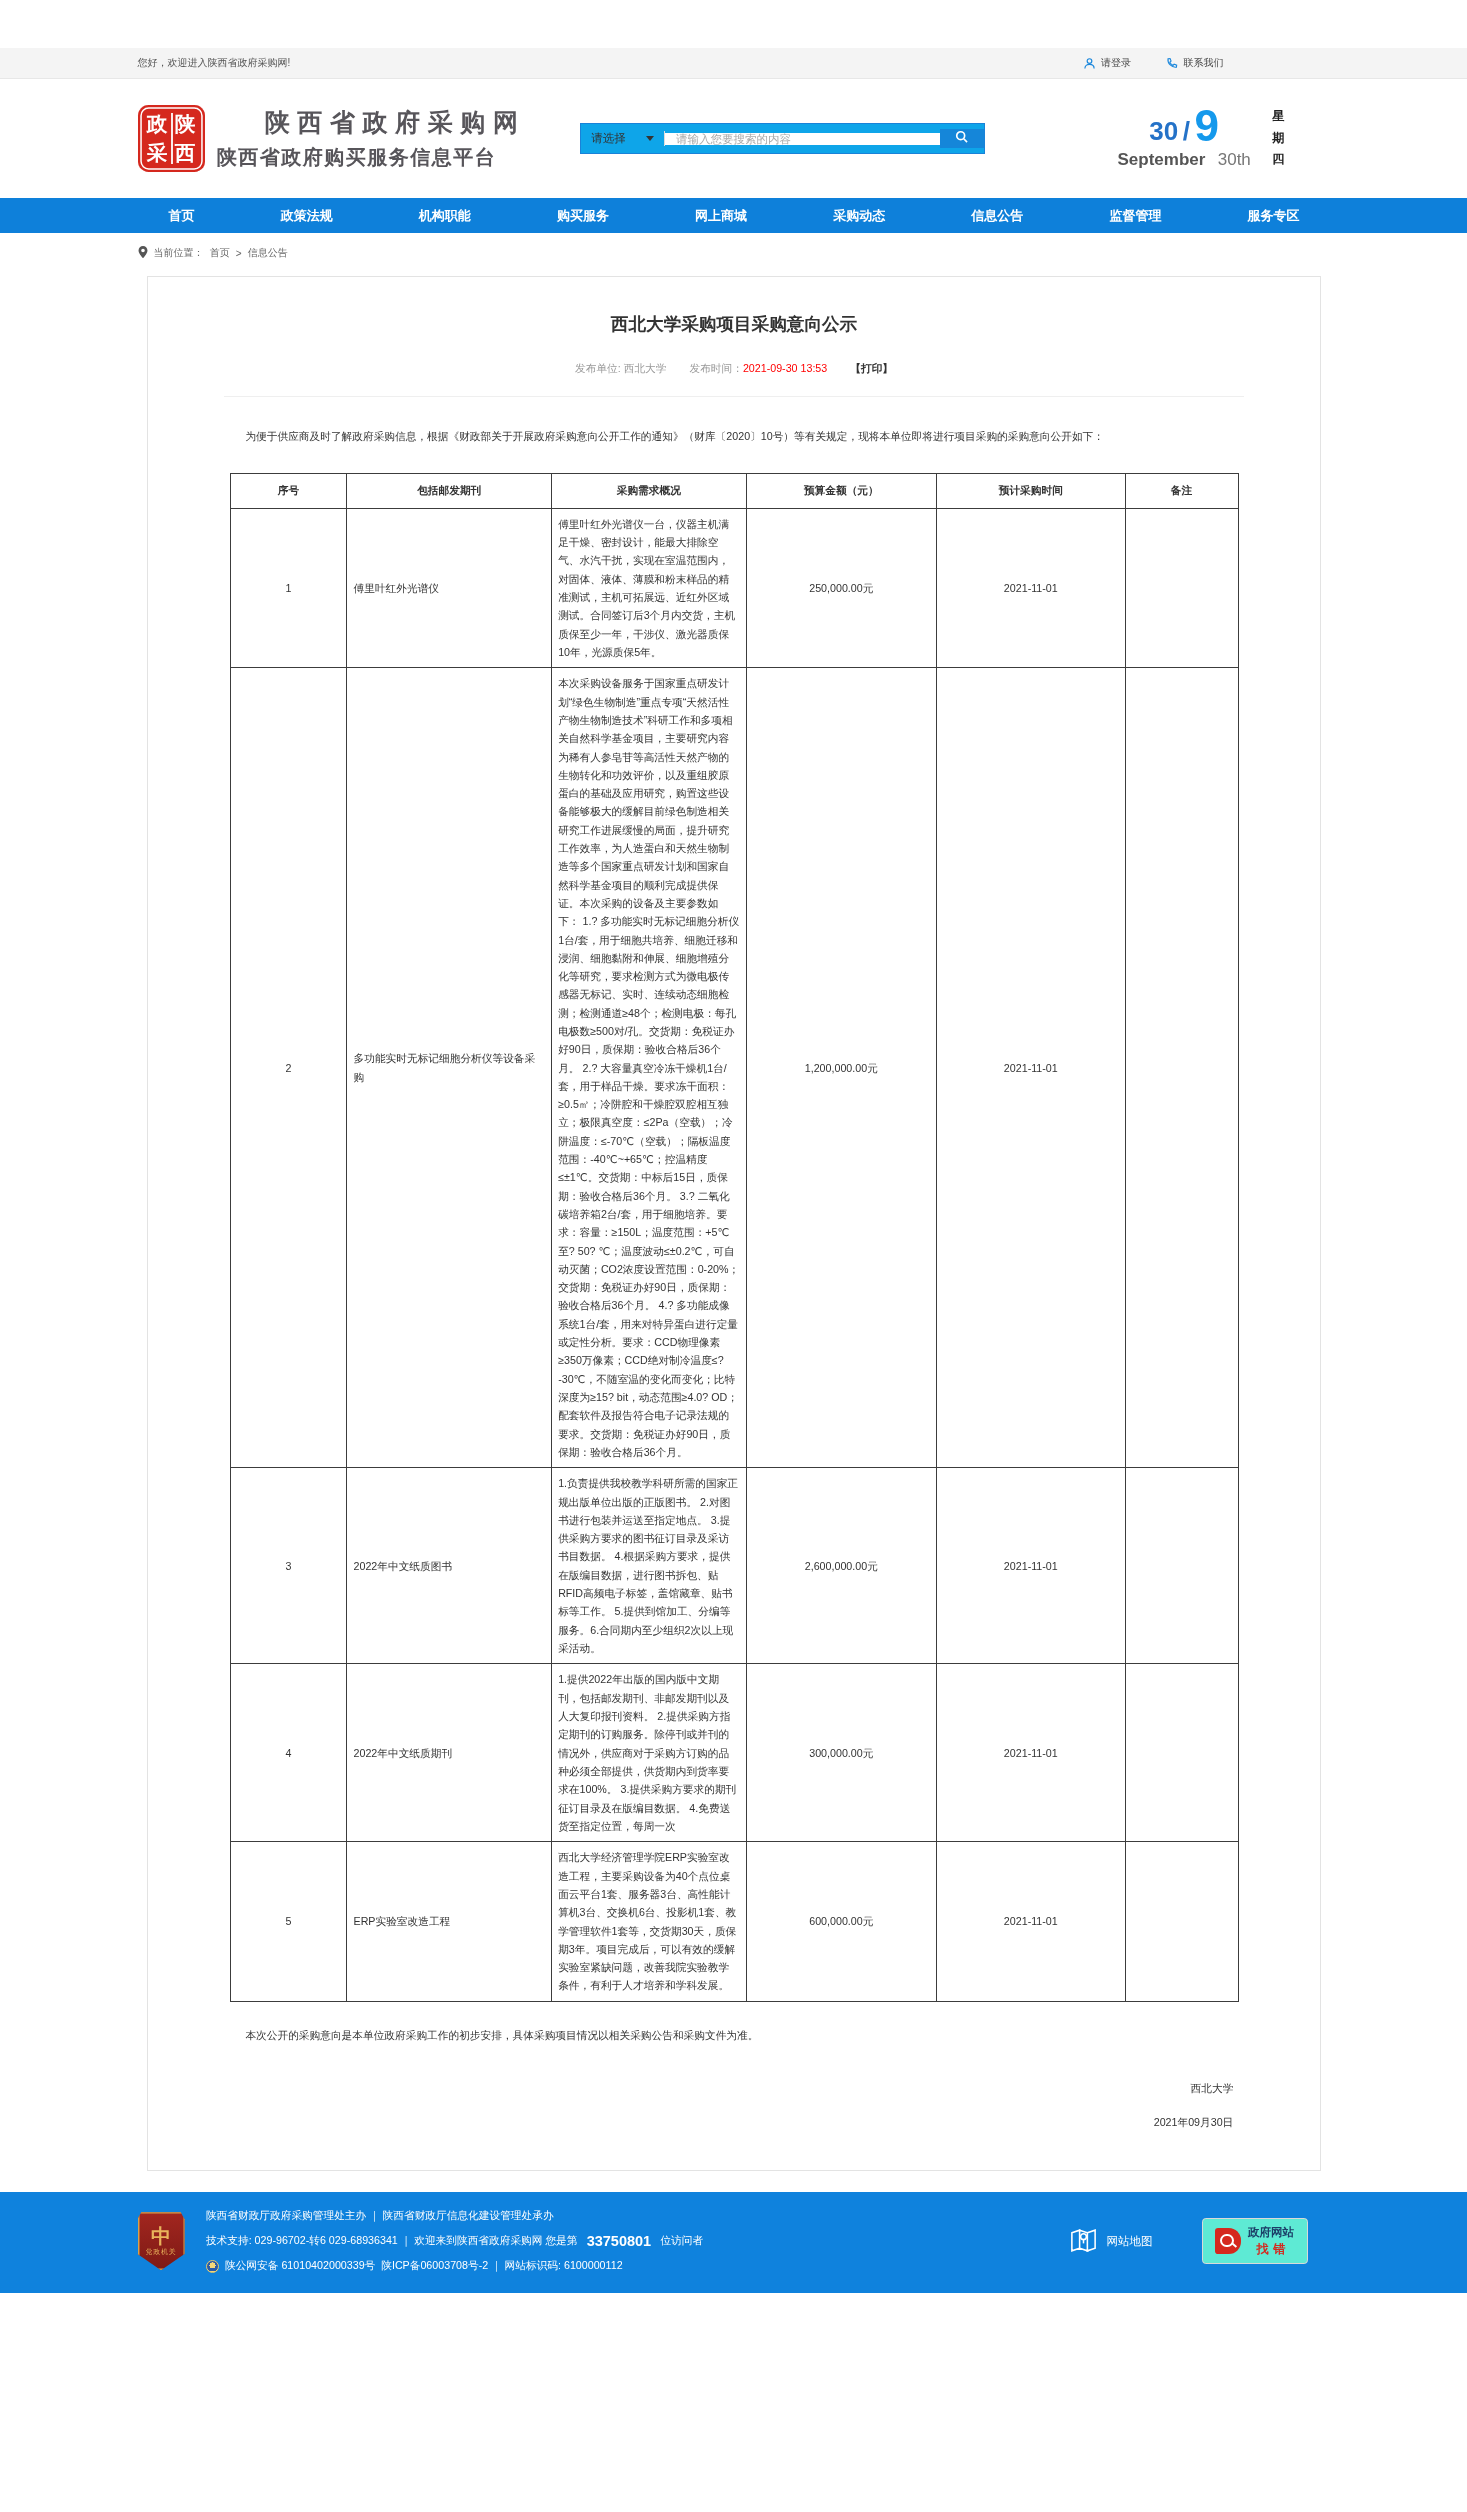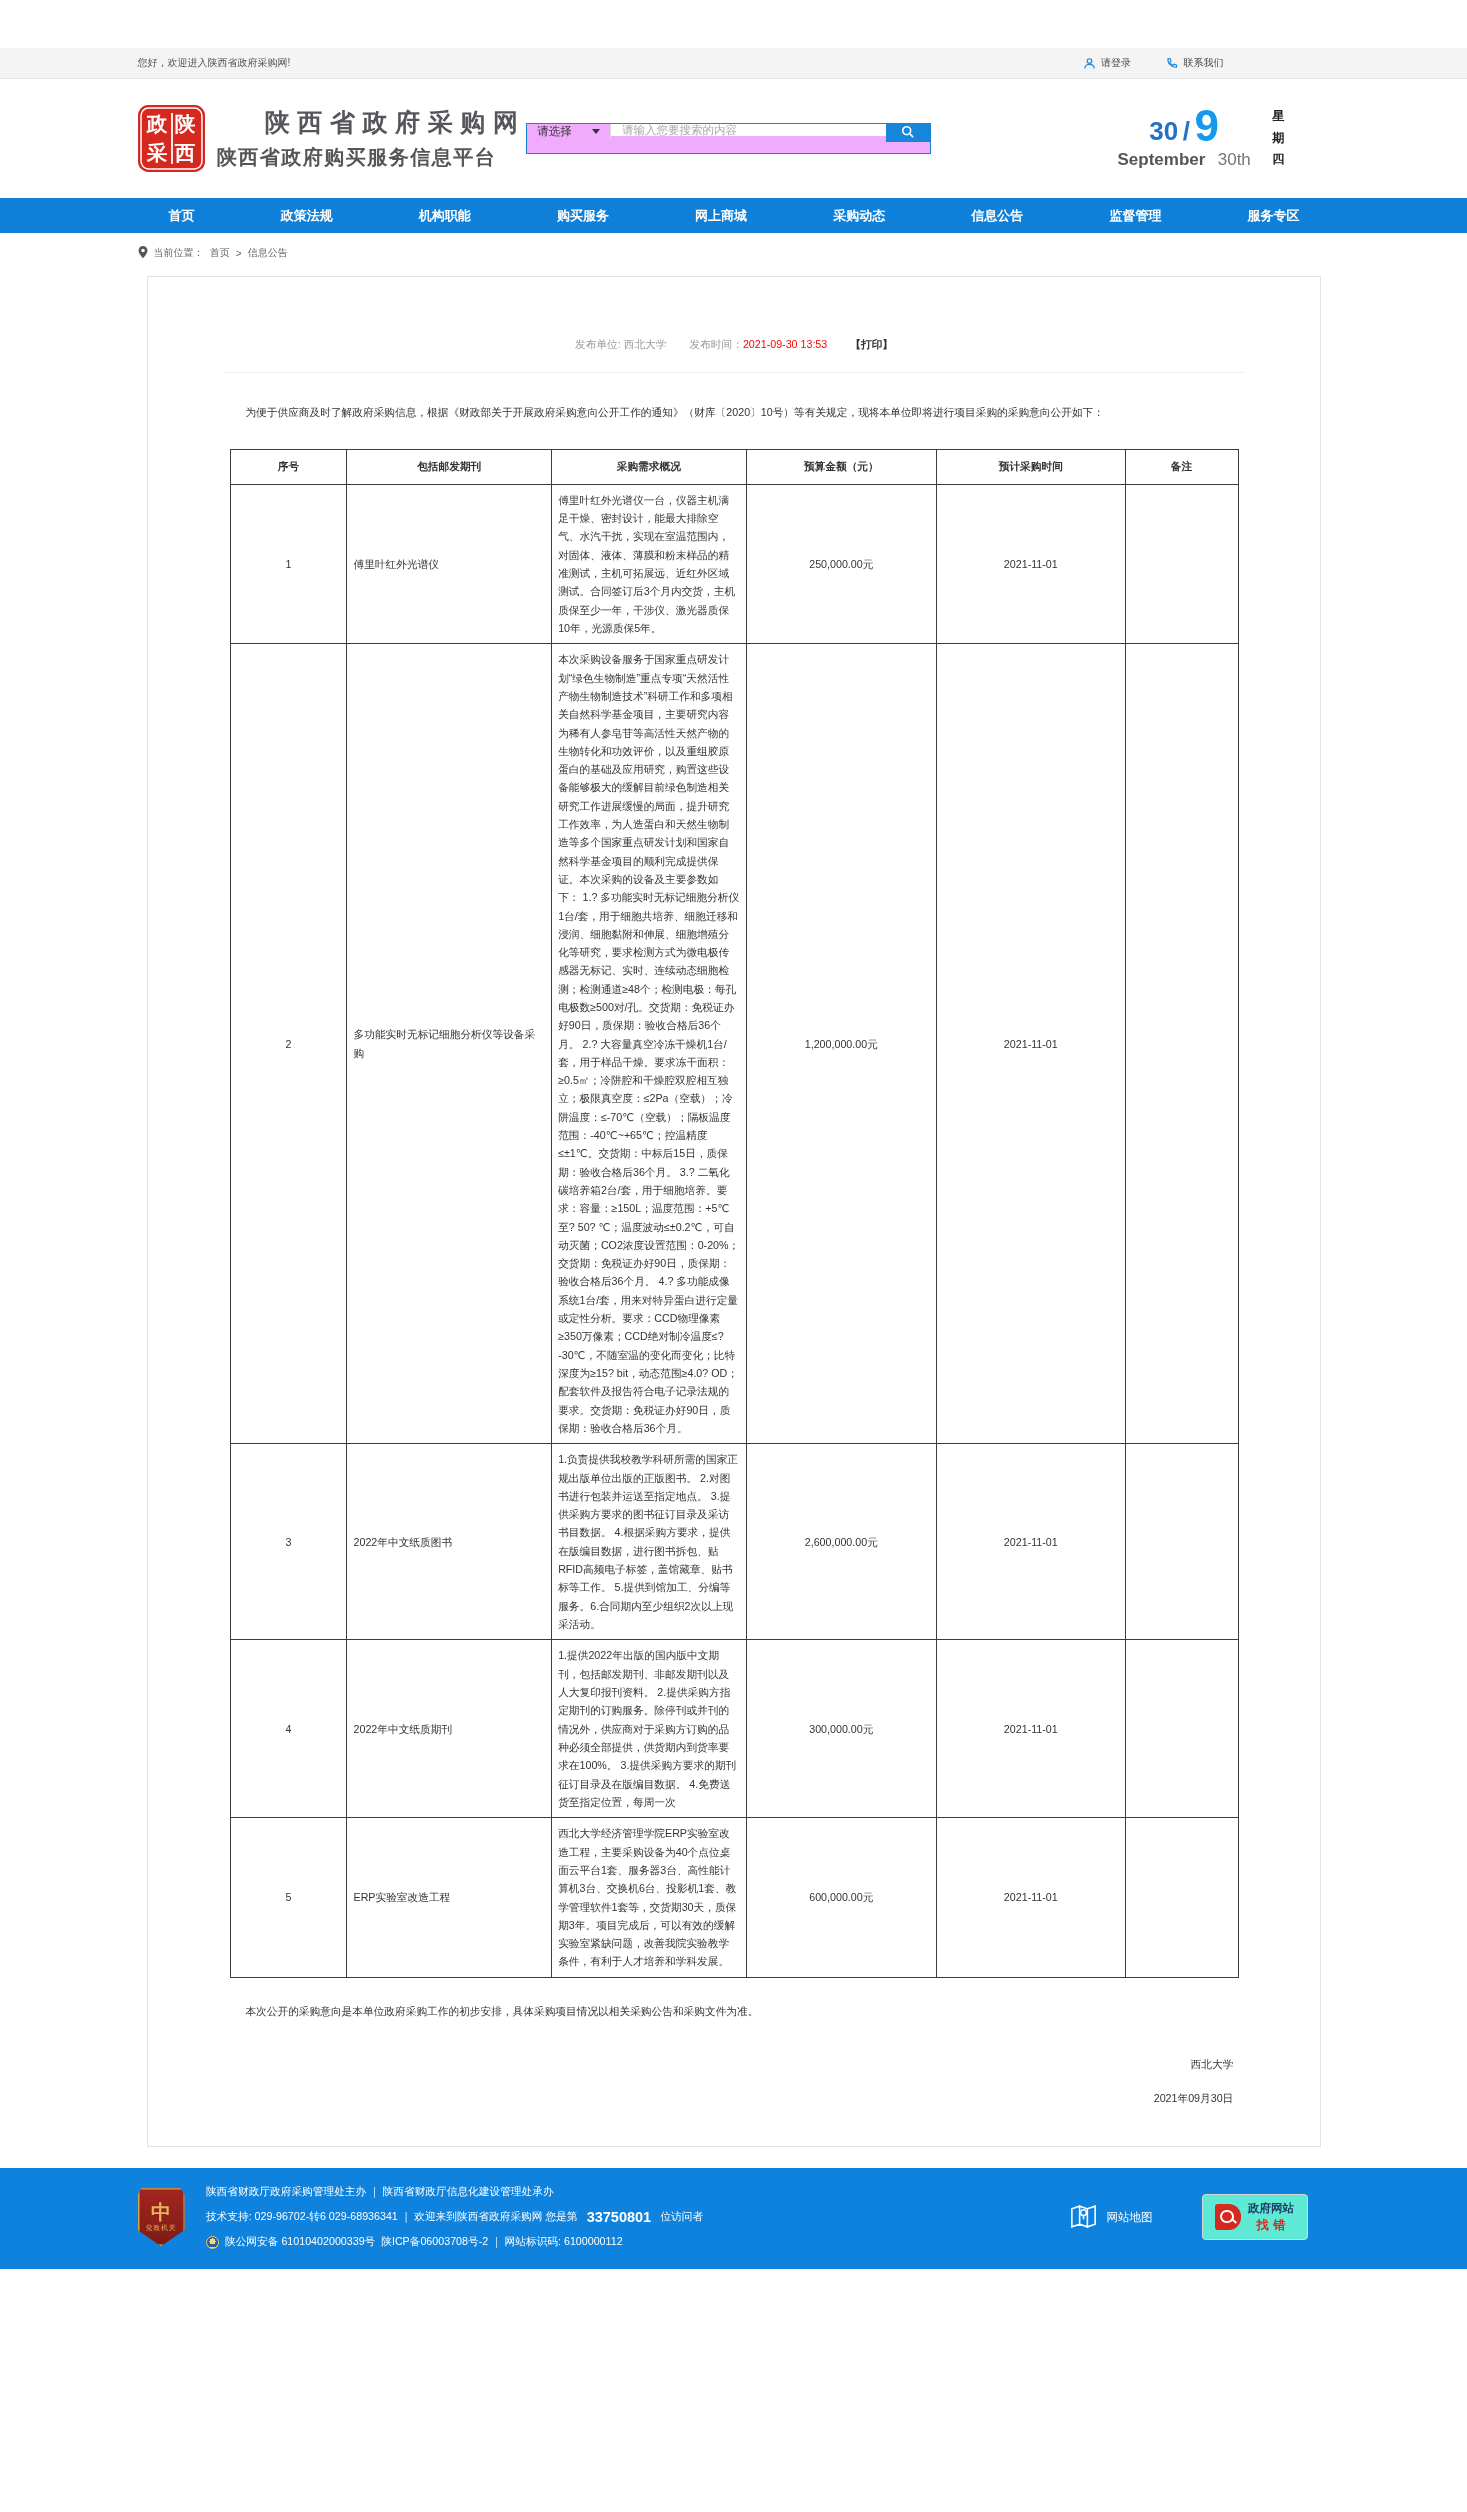--- a/index.html
+++ b/index.html
@@ -27,22 +27,22 @@
     padding: 5.4px; box-shadow: inset 0 0 0 2.3px #d5281e, inset 0 0 0 3.8px #ffffff;
     position: relative;
   }
   .seal span { display: flex; align-items: center; justify-content: center; color: #fff; font-size: 20.6px; font-weight: bold; }
   .seal::after { content: ""; position: absolute; left: 50%; top: 7.6px; bottom: 7.6px; width: 1.5px; background: rgba(255,255,255,.9); }
   .site-names { display: flex; flex-direction: column; gap: 4.6px; }
   .site-name { font-size: 25px; font-weight: bold; color: #57555a; letter-spacing: 7.6px; margin-left: 48px; }
   .site-subtitle { font-size: 20px; font-weight: bold; color: #57555a; letter-spacing: 1.5px; }
 
   .search-group {
-    display: flex; align-items: flex-start; width: 405px; height: 31px;
-    border: 0.8px solid #1a82d8; background: #f0abfc;
+    margin-left: 54px; display: flex; align-items: center; width: 405px; height: 31px;
+    border: 0.8px solid #1a82d8; background: #0ea5e9;
   }
   .search-select { display: flex; align-items: center; gap: 20px; padding: 0 10.7px; font-size: 11.5px; color: #333; cursor: pointer; border-right: 0.8px solid #ddd; white-space: nowrap; }
   .search-caret { width: 0; height: 0; border-left: 4.6px solid transparent; border-right: 4.6px solid transparent; border-top: 5.4px solid #333; }
   .search-input { flex: 1; border: 0; outline: 0; padding: 0 10.7px; font-size: 11.5px; color: #333; font-family: inherit; }
   .search-input::placeholder { color: #aaa; }
   .search-btn { width: 44px; background: #1586d9; border: 0; cursor: pointer; display: flex; align-items: center; justify-content: center; }
 
   .date-block { margin-left: auto; display: flex; align-items: center; gap: 21.4px; padding-right: 43px; }
   .date-nums { text-align: center; }
   .date-line1 { display: flex; align-items: flex-end; justify-content: center; gap: 4.6px; }
@@ -212,20 +212,21 @@
       </svg>
     </span>
     <span>当前位置：</span>
     <span class="crumb-home">首页</span>
     <span>&gt;</span>
     <span>信息公告</span>
   </div>
 </div>
 
 <div class="card">
+  <h1 class="article-title">西北大学采购项目采购意向公示</h1>
 
   <div class="article-meta">
     <span>发布单位: </span><span>西北大学</span><span class="sep"></span>
     <span>发布时间：</span><span class="meta-time">2021-09-30 13:53</span><span class="sep"></span>
     <span class="print-btn">【打印】</span>
   </div>
 
   <p class="intro">为便于供应商及时了解政府采购信息，根据《财政部关于开展政府采购意向公开工作的通知》（财库〔2020〕10号）等有关规定，现将本单位即将进行项目采购的采购意向公开如下：</p>
 
   <table class="ptable">

